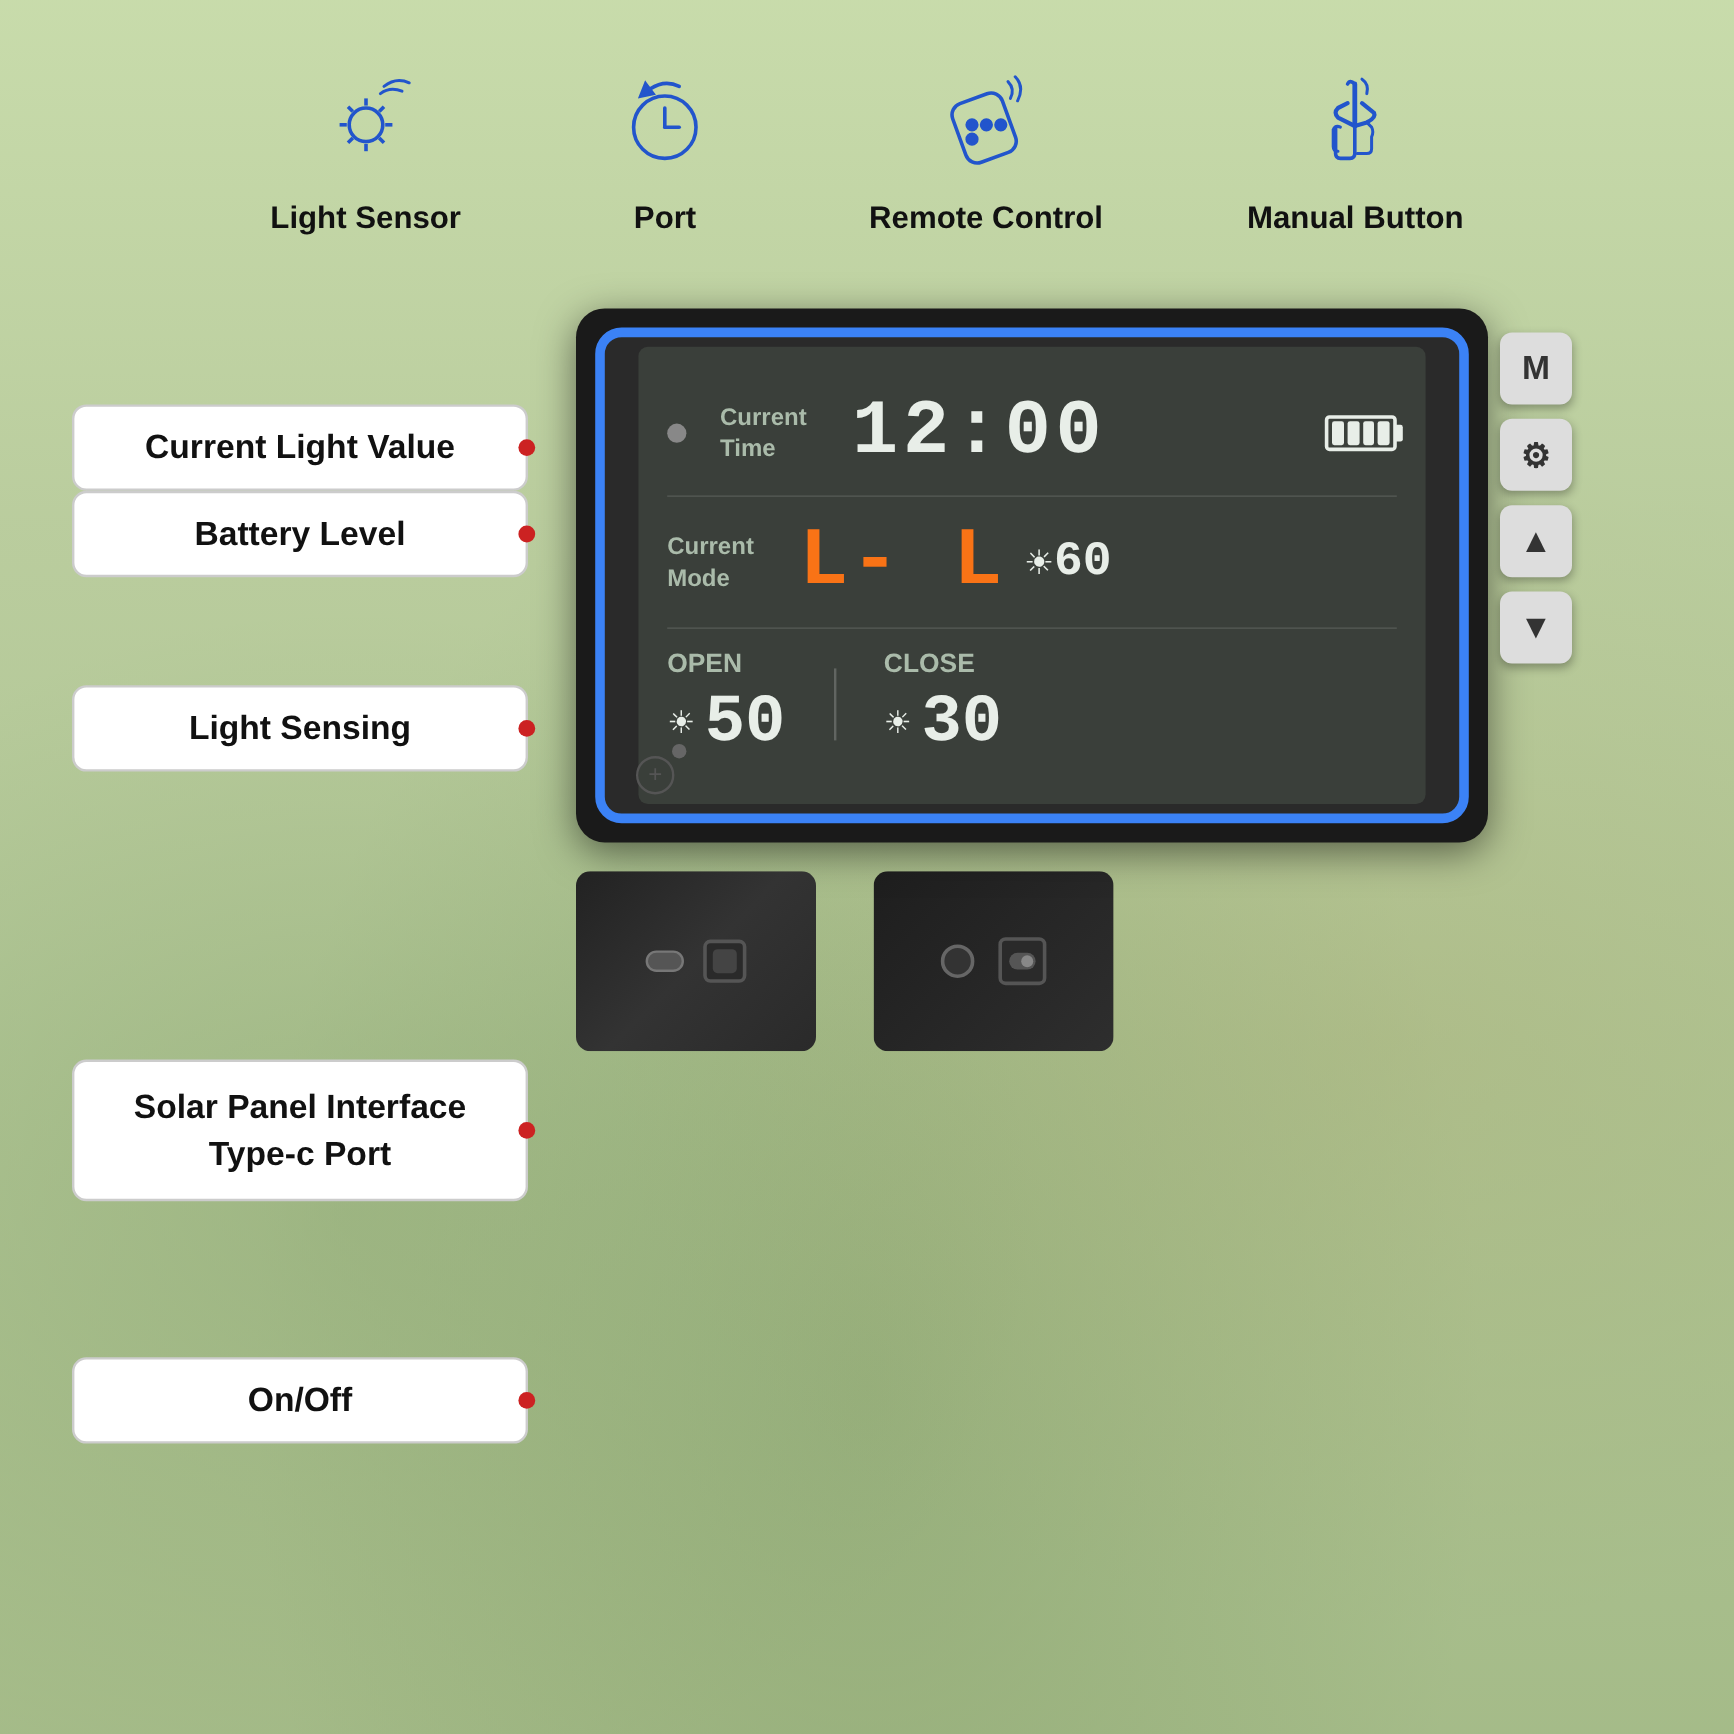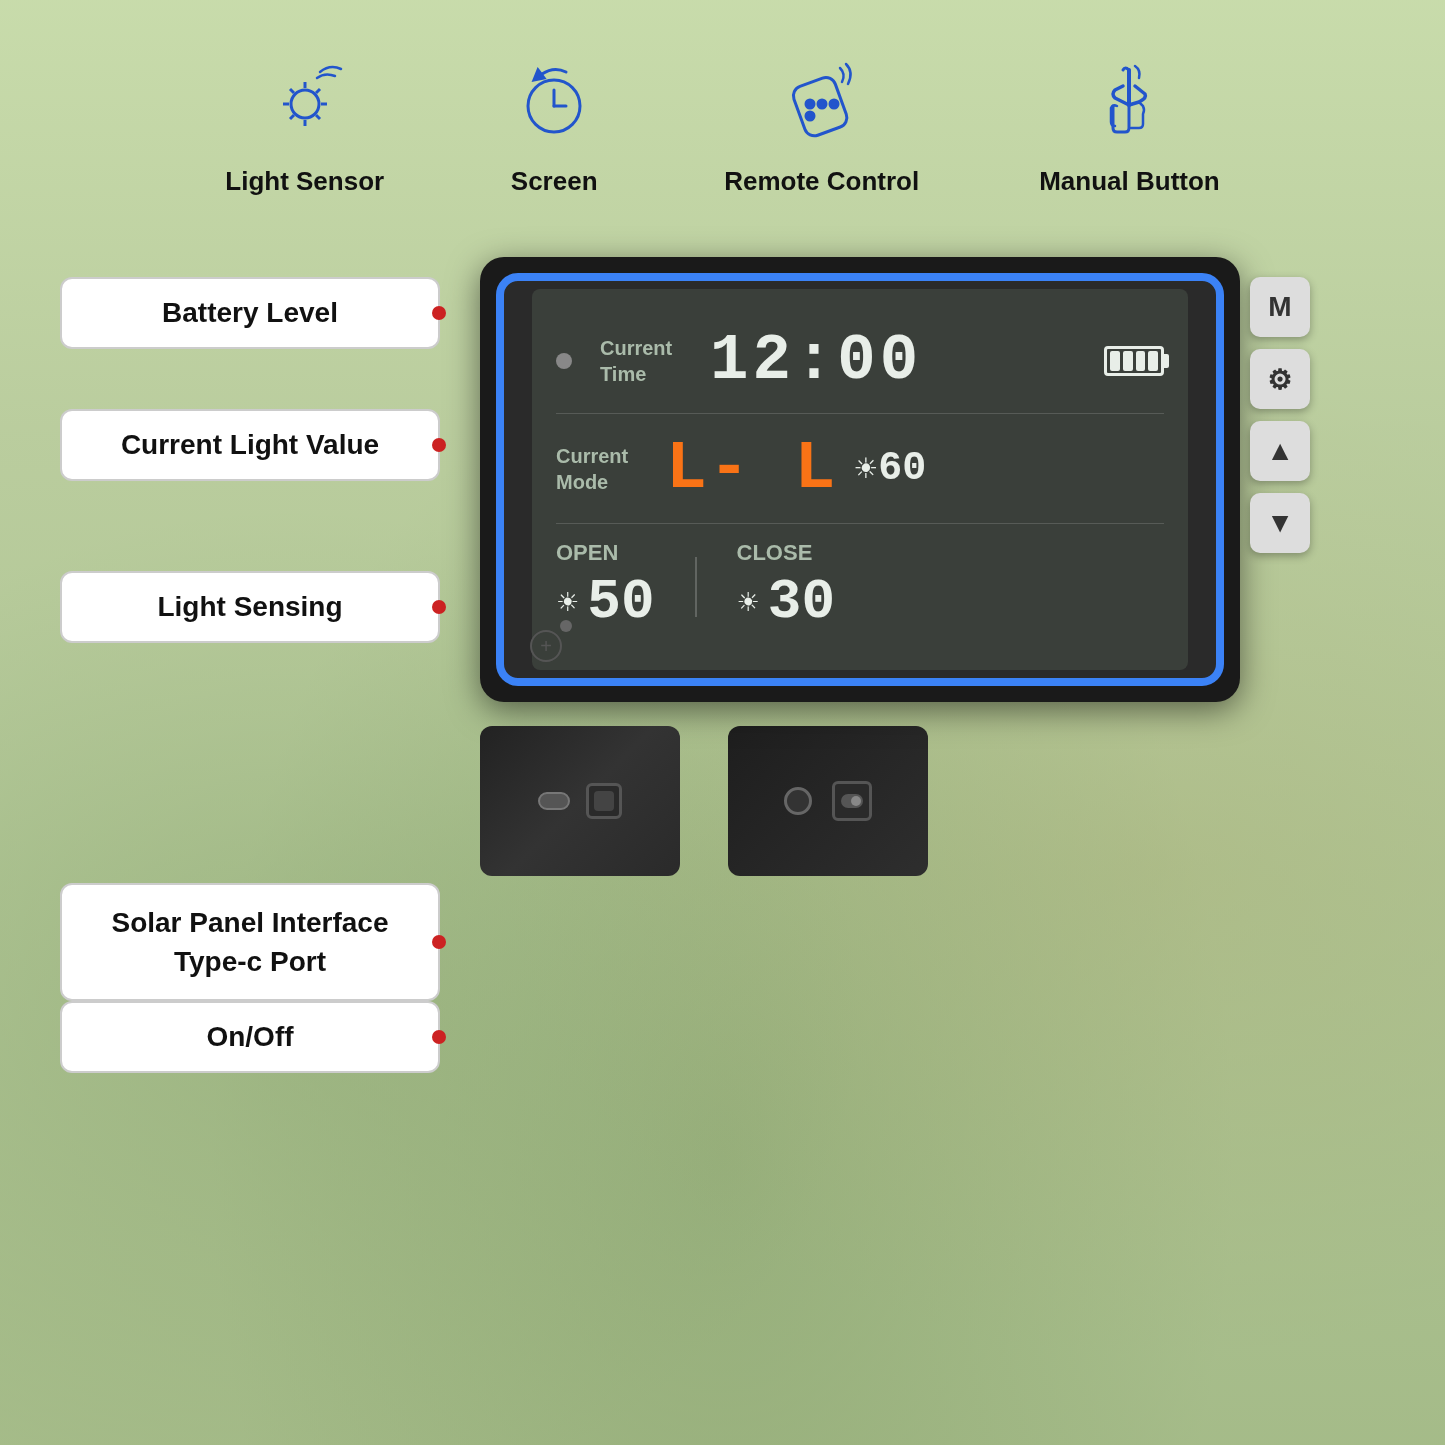--- a/index.html
+++ b/index.html
@@ -148,21 +148,21 @@
       width: 14px;
       height: 14px;
       background: #cc2222;
       border-radius: 50%;
     }
 
     .label-battery { margin-top: 0; }
     .label-light { margin-top: 60px; }
     .label-sensing { margin-top: 90px; }
     .label-solar { margin-top: 240px; }
-    .label-onoff { }
+    .label-onoff { margin-top: 130px; }
 
     
     .device-area {
       flex: 1;
       display: flex;
       flex-direction: column;
       align-items: flex-start;
       position: relative;
       margin-left: 40px;
     }
@@ -534,21 +534,21 @@
       <div class="icon-circle">
         <svg class="icon-svg" viewBox="0 0 80 80">
           <circle cx="40" cy="46" r="26" stroke="#2255cc" stroke-width="3" fill="none"></circle>
           <line x1="40" y1="46" x2="40" y2="30" stroke="#2255cc" stroke-width="3" stroke-linecap="round"></line>
           <line x1="40" y1="46" x2="52" y2="46" stroke="#2255cc" stroke-width="3" stroke-linecap="round"></line>
 
           <path d="M 28 14 Q 40 6 52 12" stroke="#2255cc" stroke-width="3" fill="none" stroke-linecap="round"></path>
           <polygon points="24,10 30,18 20,20" fill="#2255cc"></polygon>
         </svg>
       </div>
-      <span class="icon-label">Screen</span>
+      <span class="icon-label">Port</span>
     </div>
 
     <div class="icon-item">
       <div class="icon-circle">
         <svg class="icon-svg" viewBox="0 0 80 80">
 
           <rect x="16" y="20" width="44" height="52" rx="10" stroke="#2255cc" stroke-width="3" fill="none" transform="rotate(-20 40 46)"></rect>
 
           <circle cx="28" cy="44" r="4" fill="#2255cc"></circle>
           <circle cx="40" cy="44" r="4" fill="#2255cc"></circle>
@@ -580,26 +580,26 @@
       </div>
       <span class="icon-label">Manual Button</span>
     </div>
 
   </div>
 
   <div class="main-area">
 
     <div class="labels-column">
 
+      <div class="label-box label-light">
+        <span>Current Light Value</span>
+      </div>
+
       <div class="label-box label-battery">
         <span>Battery Level</span>
-      </div>
-
-      <div class="label-box label-light">
-        <span>Current Light Value</span>
       </div>
 
       <div class="label-box label-sensing">
         <span>Light Sensing</span>
       </div>
 
       <div class="label-box label-solar" style="white-space: normal; line-height: 1.4;">
         <span>Solar Panel Interface<br>Type-c Port</span>
       </div>
 

